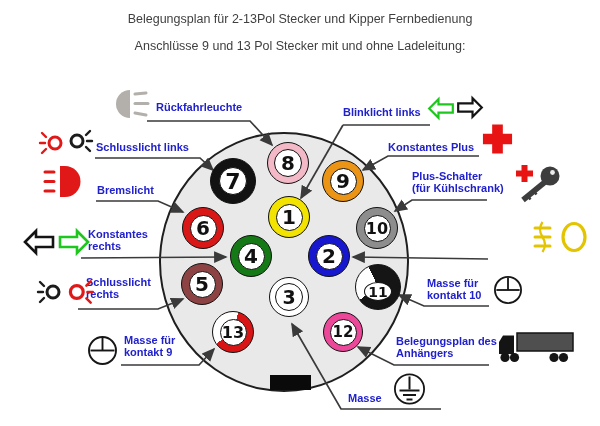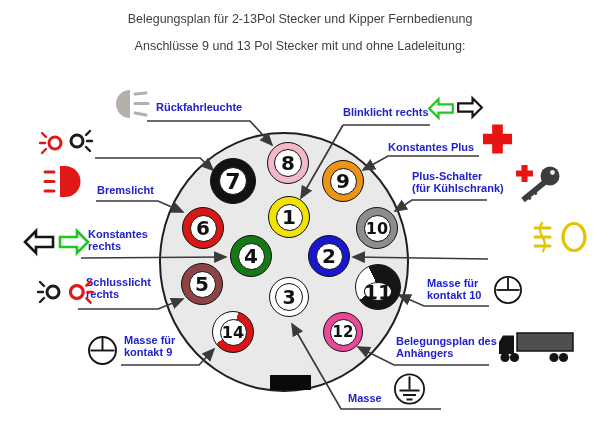--- a/index.html
+++ b/index.html
@@ -77,37 +77,38 @@
     <div class="pin" style="left: 267px; top: 142px; width: 42px; height: 42px; background: rgb(243, 185, 199);">
       <div class="pin-inner" style="inset: 6px; font-size: 20px;">8</div>
     </div>
     <div class="pin" style="left: 322px; top: 160px; width: 42px; height: 42px; background: rgb(236, 148, 21);">
       <div class="pin-inner" style="inset: 6.5px; font-size: 20px;">9</div>
     </div>
     <div class="pin" style="left: 356px; top: 207px; width: 42px; height: 42px; background: rgb(141, 141, 141);">
       <div class="pin-inner" style="inset: 6.5px; font-size: 16px;">10</div>
     </div>
     <div class="pin" style="left: 355px; top: 264px; width: 46px; height: 46px; background: conic-gradient(rgb(21, 21, 21) 0deg, rgb(21, 21, 21) 235deg, rgb(255, 255, 255) 235deg, rgb(255, 255, 255) 335deg, rgb(21, 21, 21) 335deg, rgb(21, 21, 21) 360deg);">
-      <div class="pin-inner" style="inset: 8px; font-size: 20px; margin-top: 9px;">11</div>
+      <div class="pin-inner" style="inset: 8px; font-size: 14px; margin-top: 9px;">11</div>
     </div>
     <div class="pin" style="left: 323px; top: 312px; width: 40px; height: 40px; background: #ec4899;">
       <div class="pin-inner" style="inset: 5.5px; font-size: 15px;">12</div>
     </div>
     <div class="pin" style="left: 212px; top: 311px; width: 42px; height: 42px; background: conic-gradient(rgb(255, 255, 255) 0deg, rgb(255, 255, 255) 15deg, rgb(217, 20, 20) 15deg, rgb(217, 20, 20) 235deg, rgb(255, 255, 255) 235deg, rgb(255, 255, 255) 360deg);">
-      <div class="pin-inner" style="inset: 6.5px; font-size: 16px;">14</div>
+      <div class="pin-inner" style="inset: 6.5px; font-size: 16px;">13</div>
     </div>
     <div class="lbl" style="left: 156px; top: 102px; color: rgb(33, 33, 204);">Rückfahrleuchte</div>
+    <div class="lbl" style="left: 96px; top: 142px; color: rgb(33, 33, 204);">Schlusslicht links</div>
     <div class="lbl" style="left: 97px; top: 185px; color: rgb(33, 33, 204);">Bremslicht</div>
     <div class="lbl" style="left: 88px; top: 229px; color: rgb(33, 33, 204);">Konstantes
 rechts</div>
     <div class="lbl" style="left: 86px; top: 277px; color: rgb(33, 33, 204);">Schlusslicht
 rechts</div>
     <div class="lbl" style="left: 124px; top: 335px; color: rgb(33, 33, 204);">Masse für
 kontakt 9</div>
-    <div class="lbl" style="left: 343px; top: 107px; color: rgb(33, 33, 204);">Blinklicht rechts</div>
+    <div class="lbl" style="left: 343px; top: 107px; color: rgb(33, 33, 204);">Blinklicht links</div>
     <div class="lbl" style="left: 388px; top: 142px; color: rgb(33, 33, 204);">Konstantes Plus</div>
     <div class="lbl" style="left: 412px; top: 171px; color: rgb(33, 33, 204);">Plus-Schalter
 (für Kühlschrank)</div>
     <div class="lbl" style="left: 427px; top: 278px; color: rgb(33, 33, 204);">Masse für
 kontakt 10</div>
     <div class="lbl" style="left: 396px; top: 336px; color: rgb(33, 33, 204);">Belegungsplan des
 Anhängers</div>
     <div class="lbl" style="left: 348px; top: 393px; color: rgb(33, 33, 204);">Masse</div>
     <div class="icon" style="left: 106px; top: 89px; width: 48px; height: 30px;">
       <svg viewBox="0 0 48 30">

